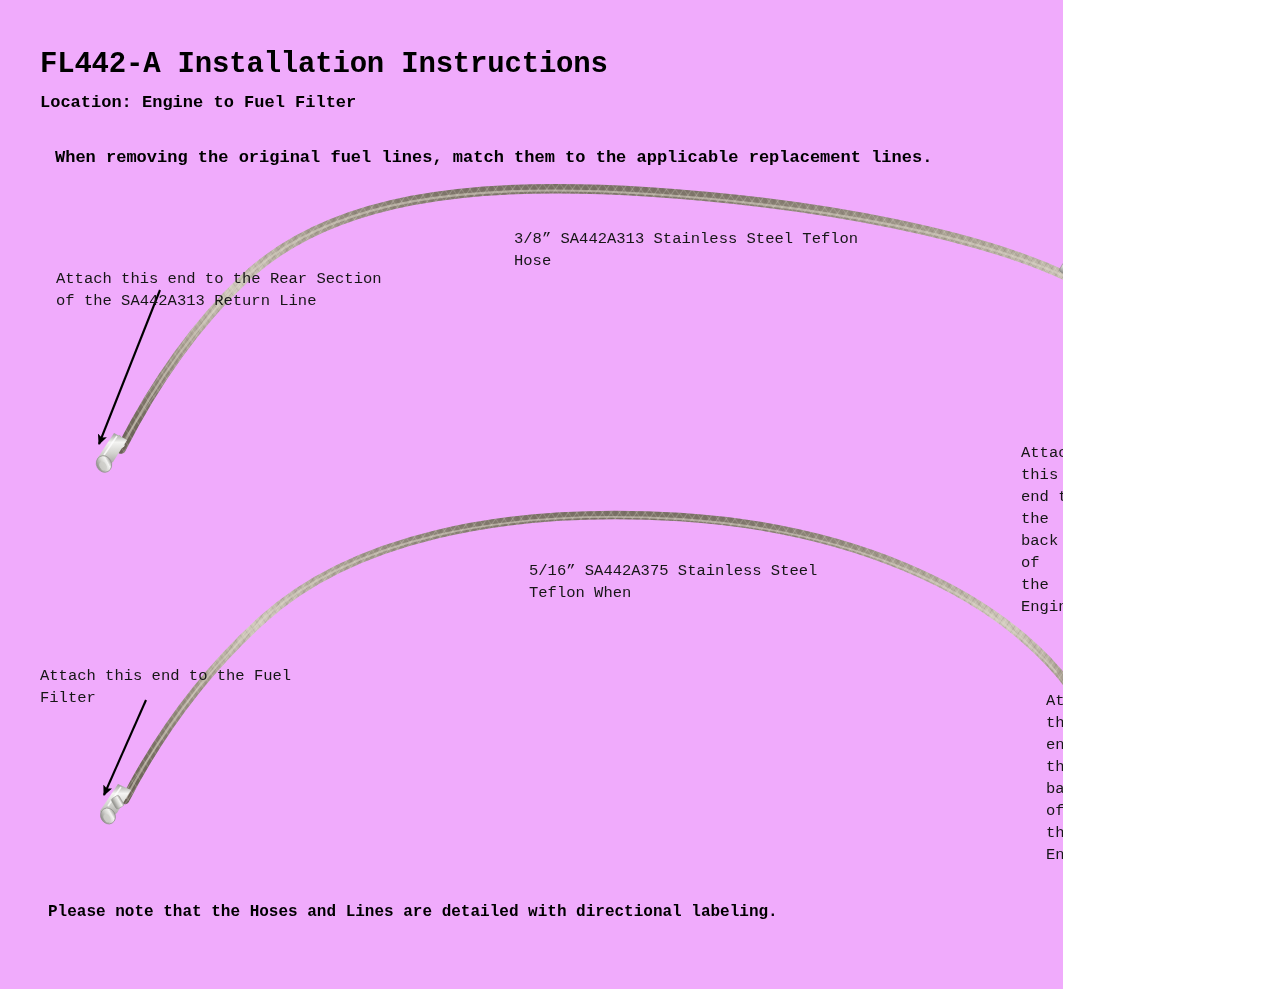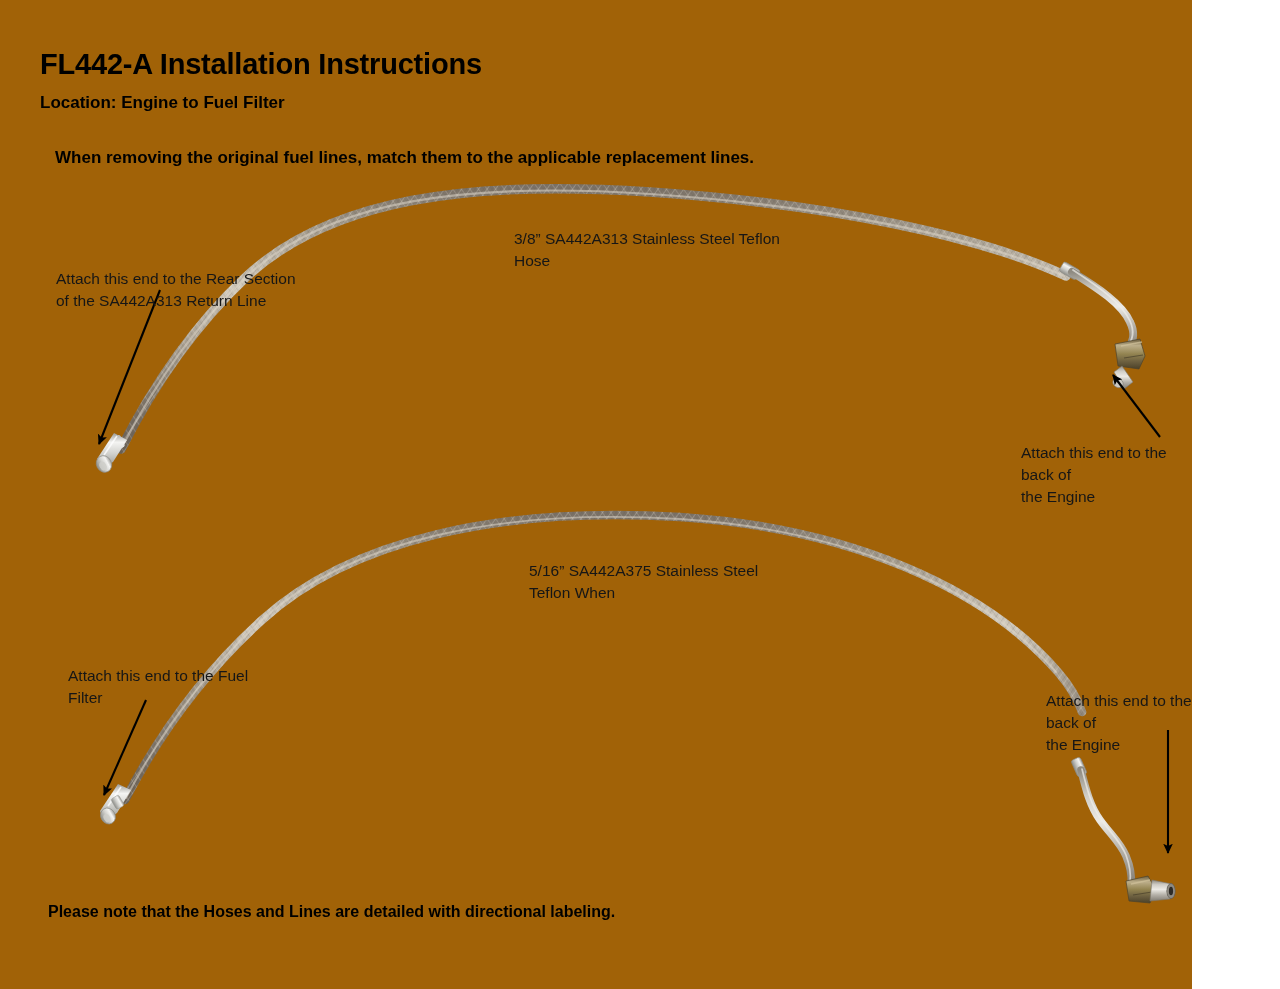--- a/index.html
+++ b/index.html
@@ -3,25 +3,25 @@
 <meta charset="utf-8">
 <title>FL442-A Installation Instructions</title>
 <style>
   html, body {
     margin: 0;
     padding: 0;
     background: #ffffff;
   }
   #page {
     position: relative;
-    width: 1192px;
+    width: 1063px;
     height: 989px;
-    background: #a16207;
+    background: #f0abfc;
     overflow: hidden;
-    font-family: Liberation Sans, sans-serif;
+    font-family: Liberation Mono, monospace;
     color: #000000;
   }
 
   
   .doc-title {
     position: absolute;
     left: 40px;
     top: 48px;
     font-size: 29px;
     font-weight: bold;
@@ -274,21 +274,21 @@
   <div class="callout" style="left:1021px; top:442px;">
     <div>Attach this end to the back of</div>
     <div>the Engine</div>
   </div>
 
   <div class="hose-label" style="left:489px; top:560px;margin-left:40px;">
     <div>5/16” SA442A375 Stainless Steel</div>
     <div>Teflon When</div>
   </div>
 
-  <div class="callout" style="left:40px; top:665px;margin-left:28px;">
+  <div class="callout" style="left:40px; top:665px;">
     <div>Attach this end to the Fuel</div>
     <div>Filter</div>
   </div>
 
   <div class="callout" style="left:1046px; top:690px;">
     <div>Attach this end to the back of</div>
     <div>the Engine</div>
   </div>
 
   <div class="footer-note line1">Please note that the Hoses and Lines are detailed with directional labeling.</div>

